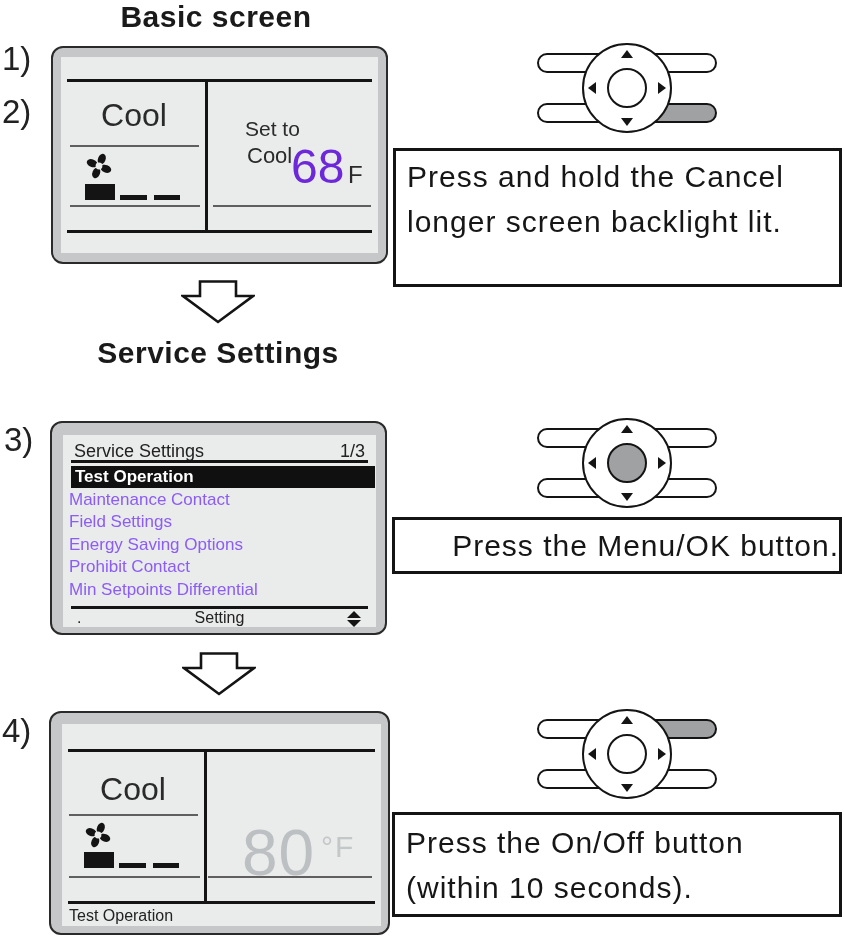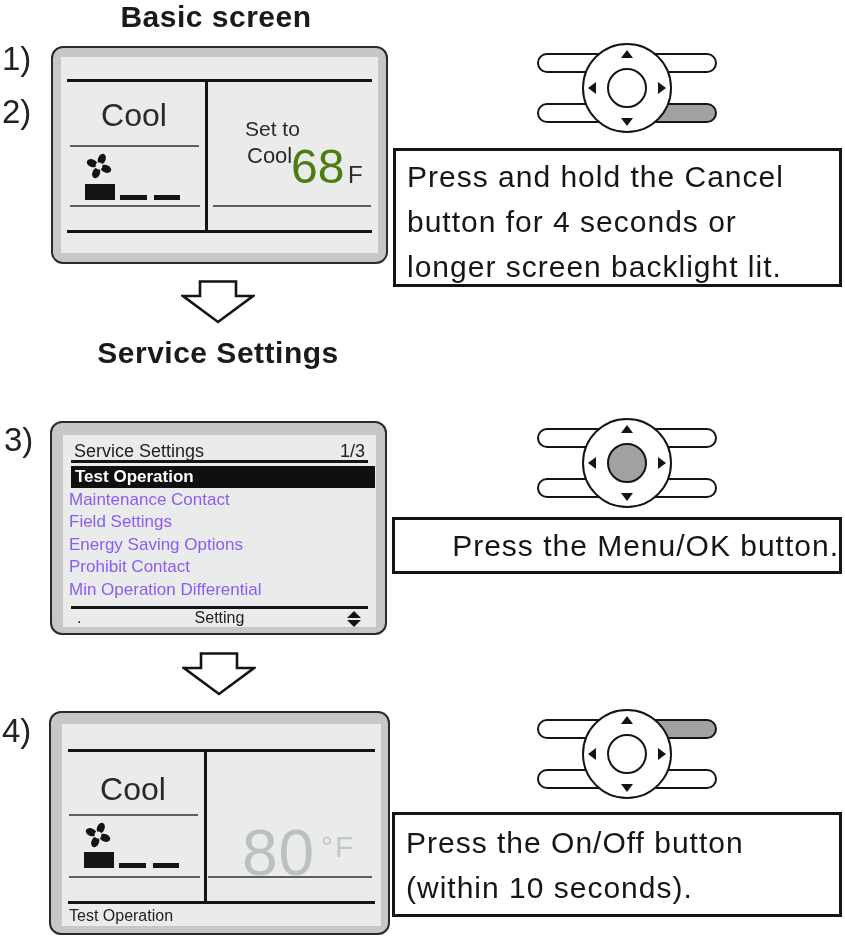--- a/index.html
+++ b/index.html
@@ -18,21 +18,21 @@
   .hline{position:absolute;background:#141414;height:3px;}
   .thinline{position:absolute;background:#5f5f5f;height:1.5px;}
   .vline{position:absolute;background:#141414;width:3px;}
 
   .mode-label{position:absolute;font-size:32px;color:#2a2a2a;text-align:center;}
   .fanbar-solid{position:absolute;background:#141414;}
   .fanbar-thin{position:absolute;background:#141414;}
 
   .setto{position:absolute;font-size:21px;color:#2a2a2a;margin-left:32px;}
   .set-mode{position:absolute;font-size:22px;color:#2a2a2a;}
-  .set-temp{position:absolute;font-size:48px;color:#4d7c0f;}
+  .set-temp{position:absolute;font-size:48px;color:#6d28d9;}
   .set-unit{position:absolute;font-size:24px;color:#2a2a2a;}
 
   .big-temp{position:absolute;font-size:64px;color:#bdc0c2;letter-spacing:1px;}
   .big-unit{position:absolute;font-size:30px;color:#c4c7c8;letter-spacing:2px;}
 
   
   .menu-header{position:absolute;font-size:18px;color:#222;}
   .menu-page{position:absolute;font-size:18px;color:#222;}
   .menu-item{position:absolute;left:2px;width:292px;height:22px;font-size:17px;color:#8b5cf6;
              line-height:22px;padding-left:4px;white-space:nowrap;}
@@ -116,21 +116,20 @@
     <div class="dpad"></div>
     <div class="tri tri-up" style="left:84px;top:9px;"></div>
     <div class="tri tri-down" style="left:84px;top:77px;"></div>
     <div class="tri tri-left" style="left:51px;top:41px;"></div>
     <div class="tri tri-right" style="left:121px;top:41px;"></div>
     <div class="dcenter"></div>
   </div>
 
   <div class="callout" style="left:393px;top:148px;width:449px;height:139px;padding:3px 0 0 11px;">
     <div class="line">Press and hold the Cancel</div>
-    <div class="line">button for 4 seconds or</div>
     <div class="line">longer screen backlight lit.</div>
   </div>
 
   <svg class="flow-arrow" style="left:181px;top:280px;" width="74" height="44" viewBox="0 0 74 44">
     <polygon points="19,1.5 55,1.5 55,16 72,16 37,42 2,16 19,16" fill="#ffffff" stroke="#141414" stroke-width="2.6"></polygon>
   </svg>
 
   <div class="sec-title" style="left:10px;top:333px;width:416px;line-height:40px;">
     <div>Service Settings</div>
   </div>
@@ -141,21 +140,21 @@
     <div class="lcd" style="left:11px;top:12px;width:313px;height:192px;">
       <div class="menu-header nowrap" style="left:11px;top:6px;">Service Settings</div>
       <div class="menu-page nowrap" style="right:11px;top:6px;">1/3</div>
       <div class="hline" style="left:8px;top:25px;width:297px;height:2.5px;"></div>
 
       <div class="menu-item selected" style="top:31px;">Test Operation</div>
       <div class="menu-item" style="top:53.5px;">Maintenance Contact</div>
       <div class="menu-item" style="top:76px;">Field Settings</div>
       <div class="menu-item" style="top:98.5px;">Energy Saving Options</div>
       <div class="menu-item" style="top:121px;">Prohibit Contact</div>
-      <div class="menu-item" style="top:143.5px;">Min Operation Differential</div>
+      <div class="menu-item" style="top:143.5px;">Min Setpoints Differential</div>
 
       <div class="hline" style="left:8px;top:171px;width:297px;height:2.5px;"></div>
       <div class="menu-footer-label" style="left:14px;top:174px;">.</div>
       <div class="menu-footer-label" style="left:0;top:174px;width:313px;text-align:center;">Setting</div>
       <div>
         <div class="scrolltri-up" style="left:284px;top:176px;"></div>
         <div class="scrolltri-down" style="left:284px;top:185px;"></div>
       </div>
     </div>
   </div>

